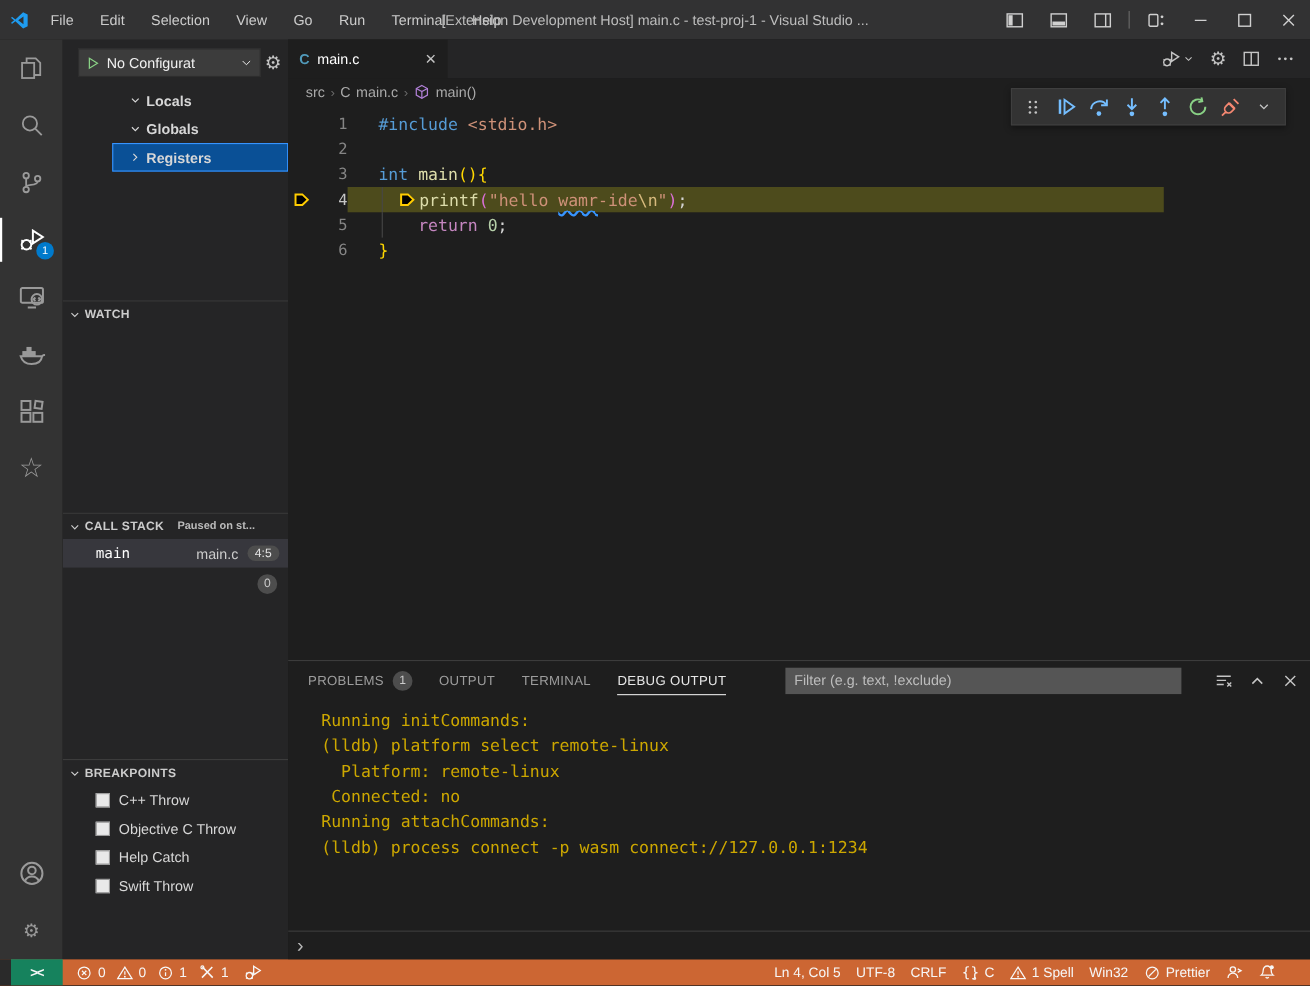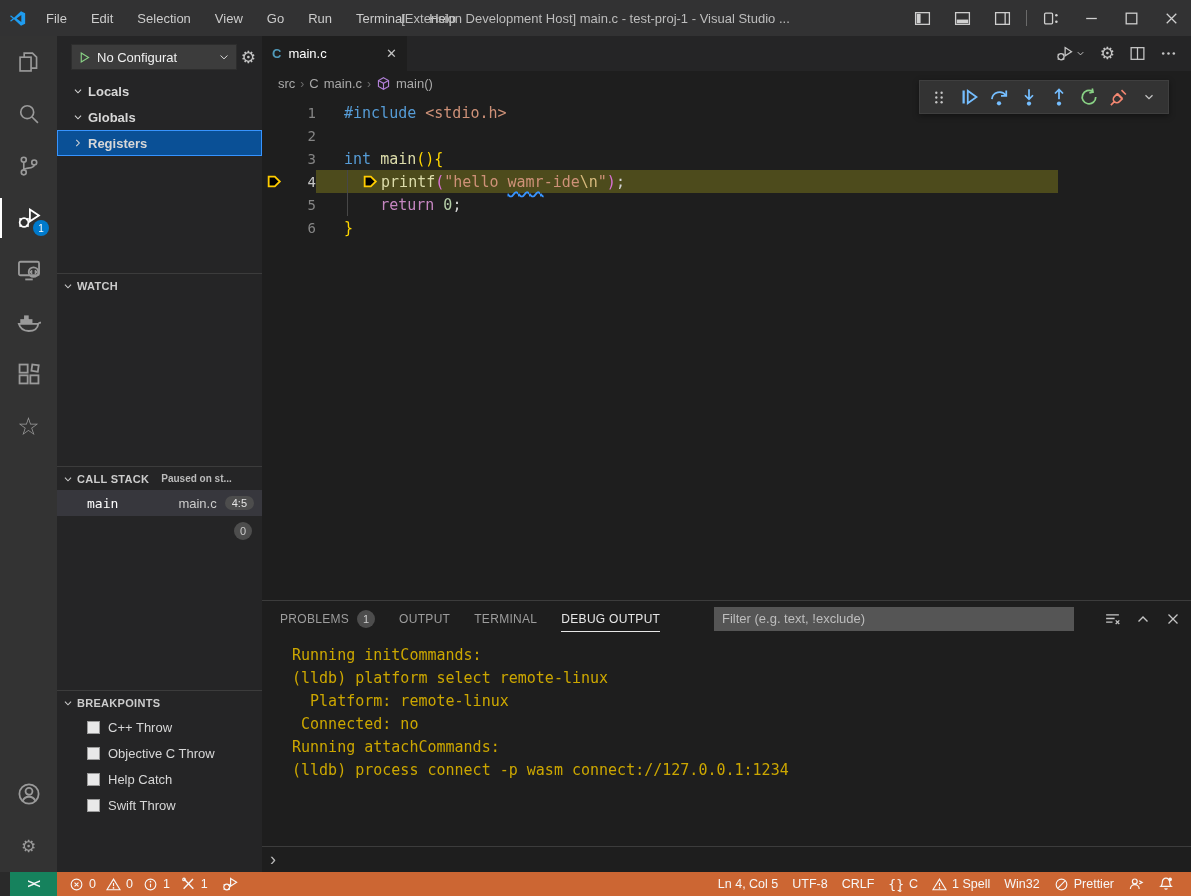--- a/index.html
+++ b/index.html
@@ -37,21 +37,21 @@
   .cfgdrop { flex:1; height:26px; background:#3c3c3c; border:1px solid #2d2d2d; display:flex; align-items:center; padding:0 6px; gap:6px; color:#f0f0f0; }
   .cfgdrop .play { color:#89d185; }
   .cfgdrop .lbl { flex:1; white-space:nowrap; overflow:hidden; }
   .secheader { height:24px; display:flex; align-items:center; gap:2px; padding:0 4px 0 4px; font-size:11px; font-weight:bold; color:#cccccc; border-top:1px solid #3c3c3c; }
   .sec-first .secheader { border-top:none; }
   .secheader .ttl { letter-spacing:.3px; }
   .secheader .desc { margin-left:10px; font-size:10px; color:#bbbbbb; white-space:nowrap; overflow:hidden; }
   .secheader .hicon { margin-left:auto; color:#c5c5c5; }
   .sec { overflow:hidden; }
   .sec-variables { height:195px; } .sec-watch { height:193px; } .sec-callstack { height:224px; } .sec-breakpoints { height:182px; }
-  .treerow { height:26px; display:flex; align-items:center; gap:3px; padding-left:14px; font-weight:bold; color:#d7d7d7; }
+  .treerow { height:26px; display:flex; align-items:center; gap:3px; padding-left:14px; font-weight:bold; color:#d7d7d7;margin-left:45px; }
   .treerow.selected { background:var(--c-selection,#0a5096); outline:1px solid var(--c-focus,#3794ff); outline-offset:-1px; }
   .csrow { height:26px; display:flex; align-items:center; background:#37373d; padding:0 8px 0 30px; }
   .csrow .fname { font-family:"DejaVu Sans Mono", monospace; color:#ffffff; font-size:13px; }
   .csrow .ffile { margin-left:auto; color:#cccccc; }
   .pill { margin-left:8px; background:#4d4d4d; color:#e4e4e4; border-radius:9px; padding:1px 7px; font-size:11px; }
   .csbadge { display:flex; justify-content:flex-end; padding:6px 10px 0 0; }
   .roundbadge { width:18px; height:18px; border-radius:50%; background:#4d4d4d; color:#cccccc; font-size:11px; display:flex; align-items:center; justify-content:center; }
   .bprow { height:26px; display:flex; align-items:center; gap:8px; padding-left:30px; color:#d7d7d7; }
   .cbx { width:13px; height:13px; background:#e9e9e9; border:1px solid #9a9a9a; }
 
@@ -94,21 +94,21 @@
   .panelacts { display:flex; gap:14px; color:#c5c5c5; padding-left:6px; }
   .consoleout { flex:1; padding:8px 0 0 30px; font-family:"DejaVu Sans Mono", monospace; font-size:15px; line-height:23px; color:var(--c-console,#cca700); white-space:pre; overflow:hidden; }
   .consolein { height:26px; border-top:1px solid #3c3c3c; display:flex; align-items:center; padding-left:8px; color:#b8b8b8; }
 
   
   .statusbar { height:24px; background:var(--c-statusbar,#cc6633); display:flex; align-items:center; color:#f7f7f7; font-size:12.5px; }
   .darknotch { width:10px; height:24px; background:#2a2a2a; }
   .remote { width:47px; height:24px; background:var(--c-remote,#16825d); display:flex; align-items:center; justify-content:center; font-weight:bold; letter-spacing:-1px; font-size:12px; }
   .sitem { display:flex; align-items:center; gap:5px; padding:0 7px; height:24px; }
   .sgroup { display:flex; align-items:center; gap:2px; margin-left:8px; }
-  .sright { margin-left:auto; display:flex; align-items:flex-start; padding-right:10px; }
+  .sright { margin-left:auto; display:flex; align-items:flex-start; padding-right:24px; }
 </style>
 </head>
 <body>
 
 <div class="titlebar">
   <span class="vslogo">
     <svg width="17" height="17" viewBox="0 0 16 16">
         <path d="M11.3 1.1L4.7 7.2 2 5.1l-1.2.6L3.6 8 .8 10.3l1.2.6 2.7-2.1 6.6 6.1 3.9-1.9V3L11.3 1.1zM11.6 4.7v6.6L7.1 8l4.5-3.3z" fill="#1f9cf0" stroke="none"></path>
       </svg>
   </span>

